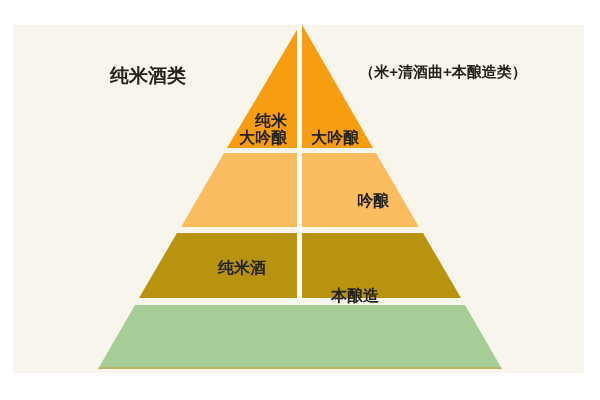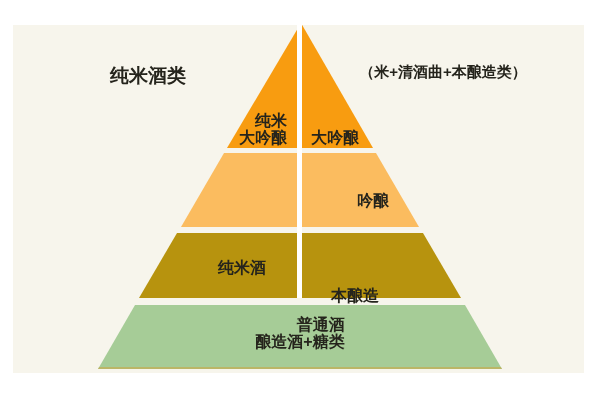--- a/index.html
+++ b/index.html
@@ -110,17 +110,13 @@
     <div>纯米</div>
     <div>大吟酿</div>
   </div>
   <div class="tier-label t1-right">大吟酿</div>
 
   <div class="tier-label t2-right">吟酿</div>
 
   <div class="tier-label t3-left">纯米酒</div>
   <div class="tier-label t3-right">本酿造</div>
 
-  <div class="tier-label t4-label">
-    <div>普通酒</div>
-    <div>酿造酒+糖类</div>
-  </div>
 </div>
 
 </body></html>

